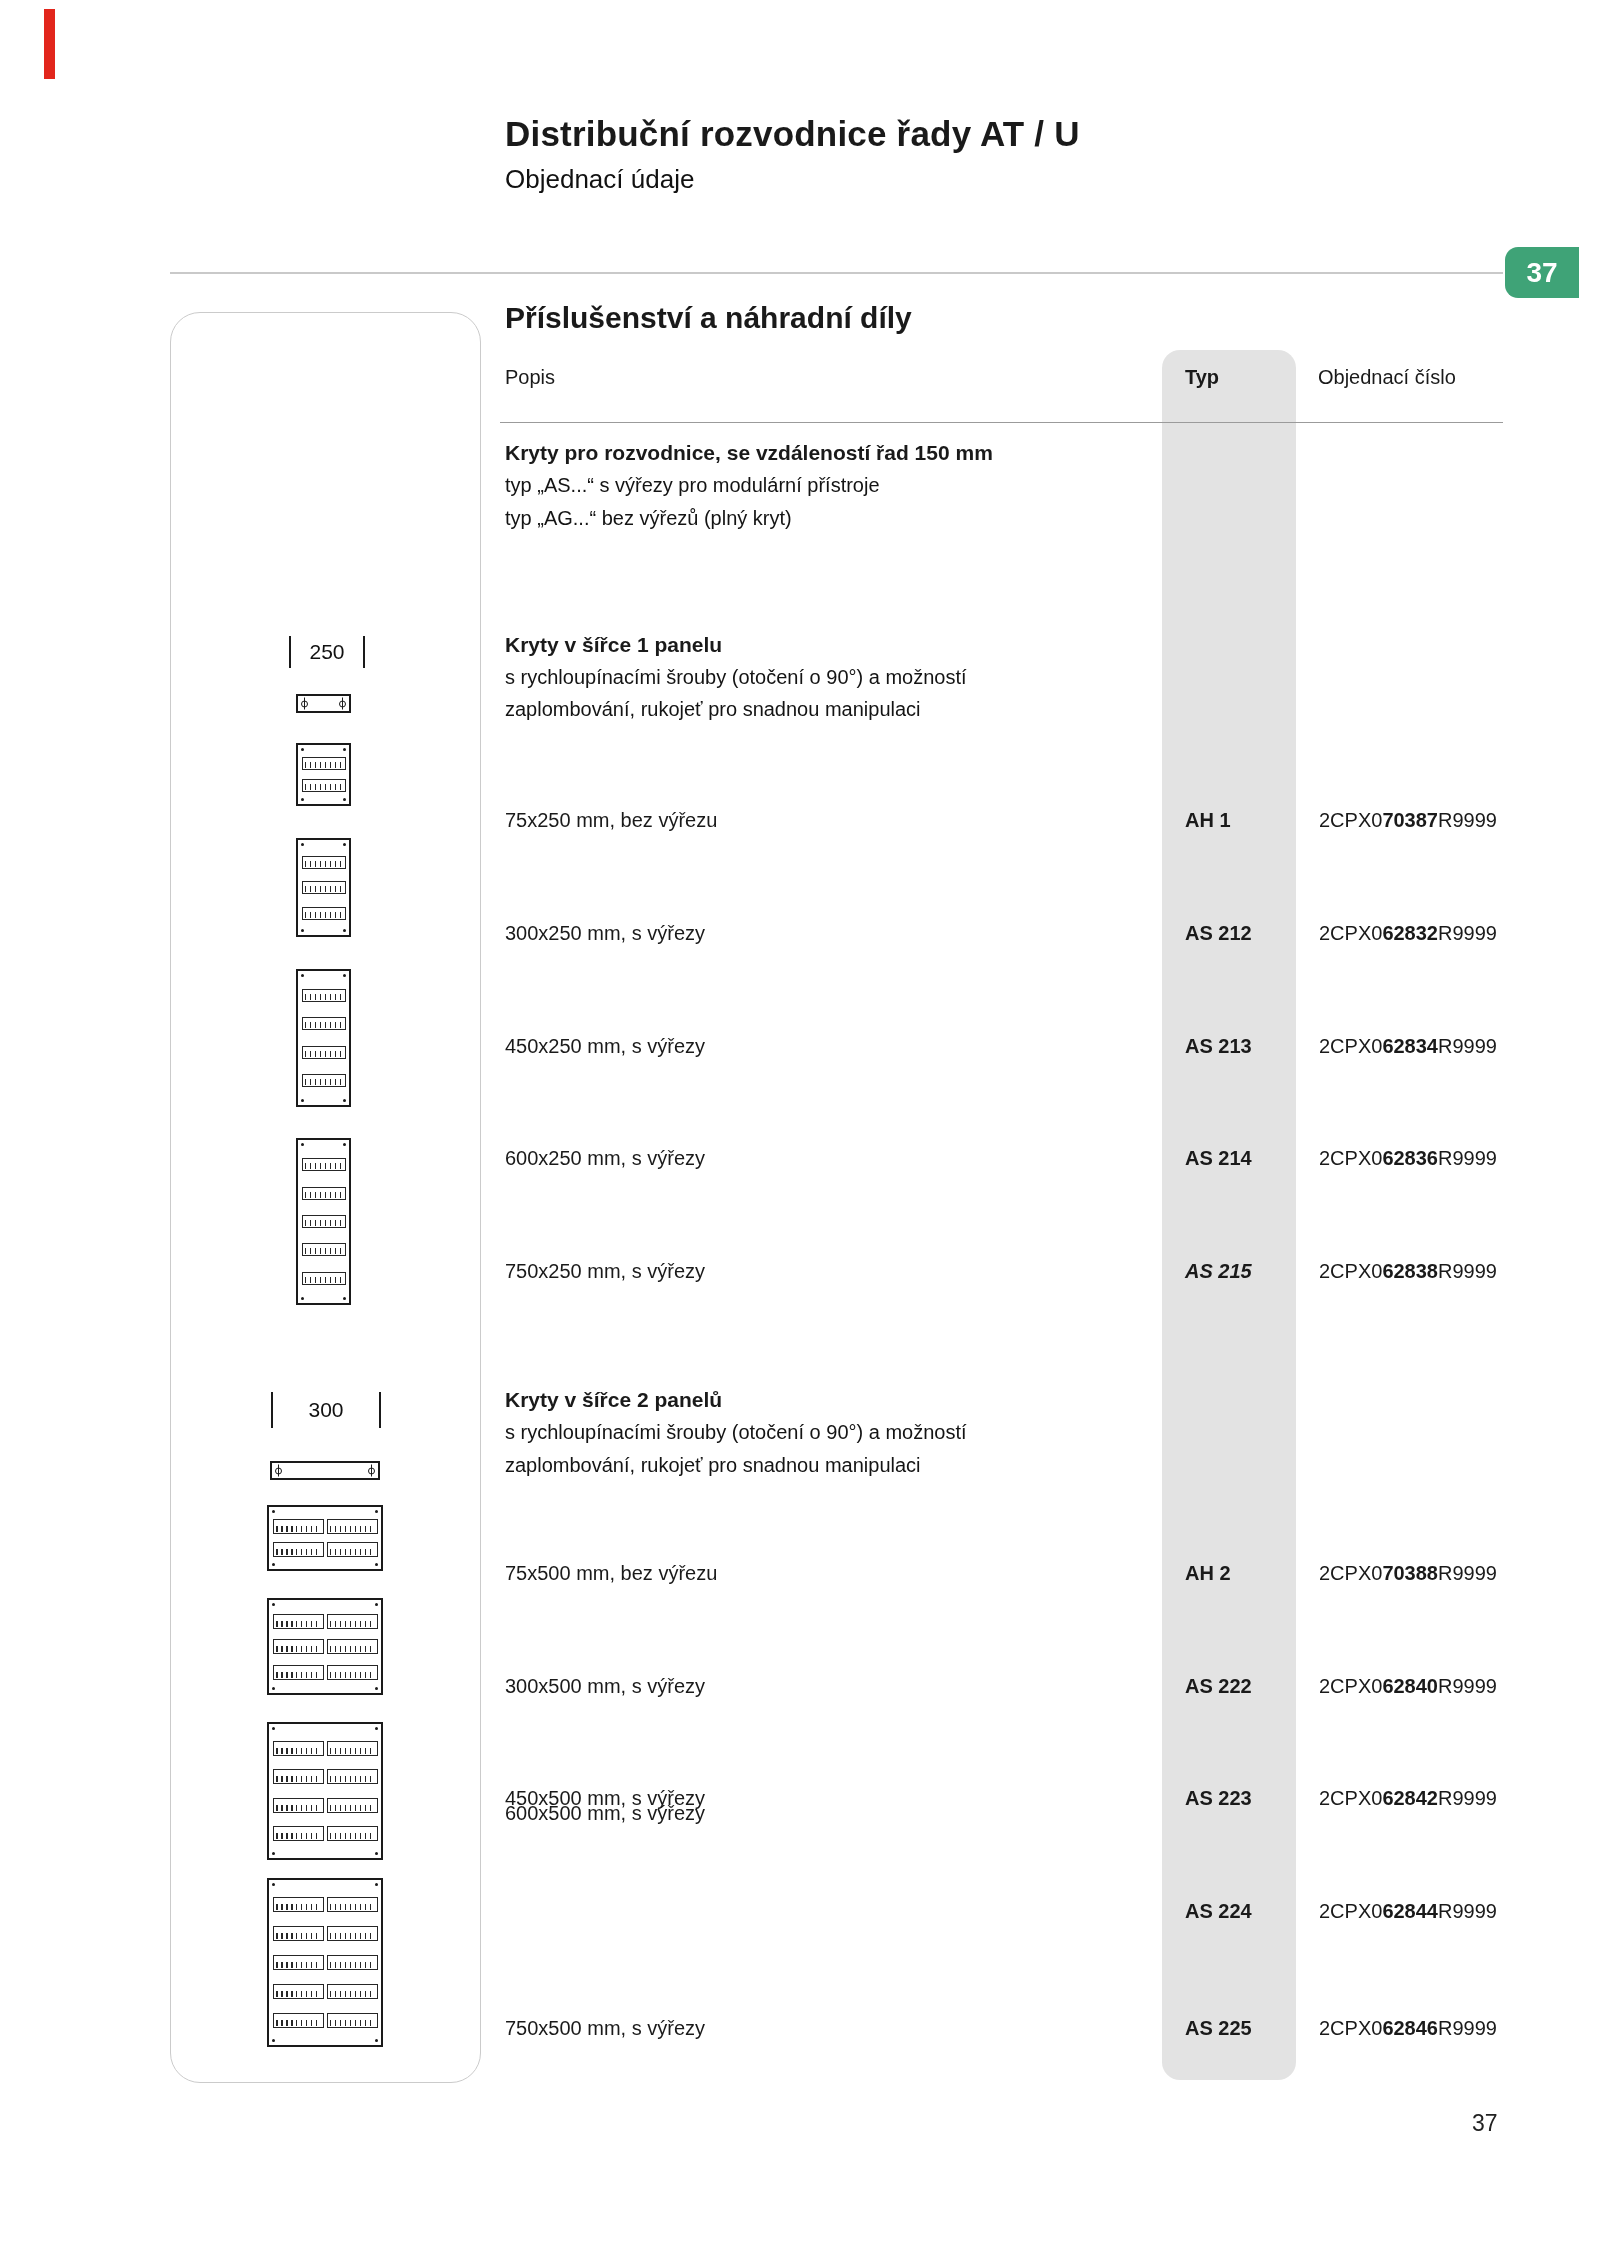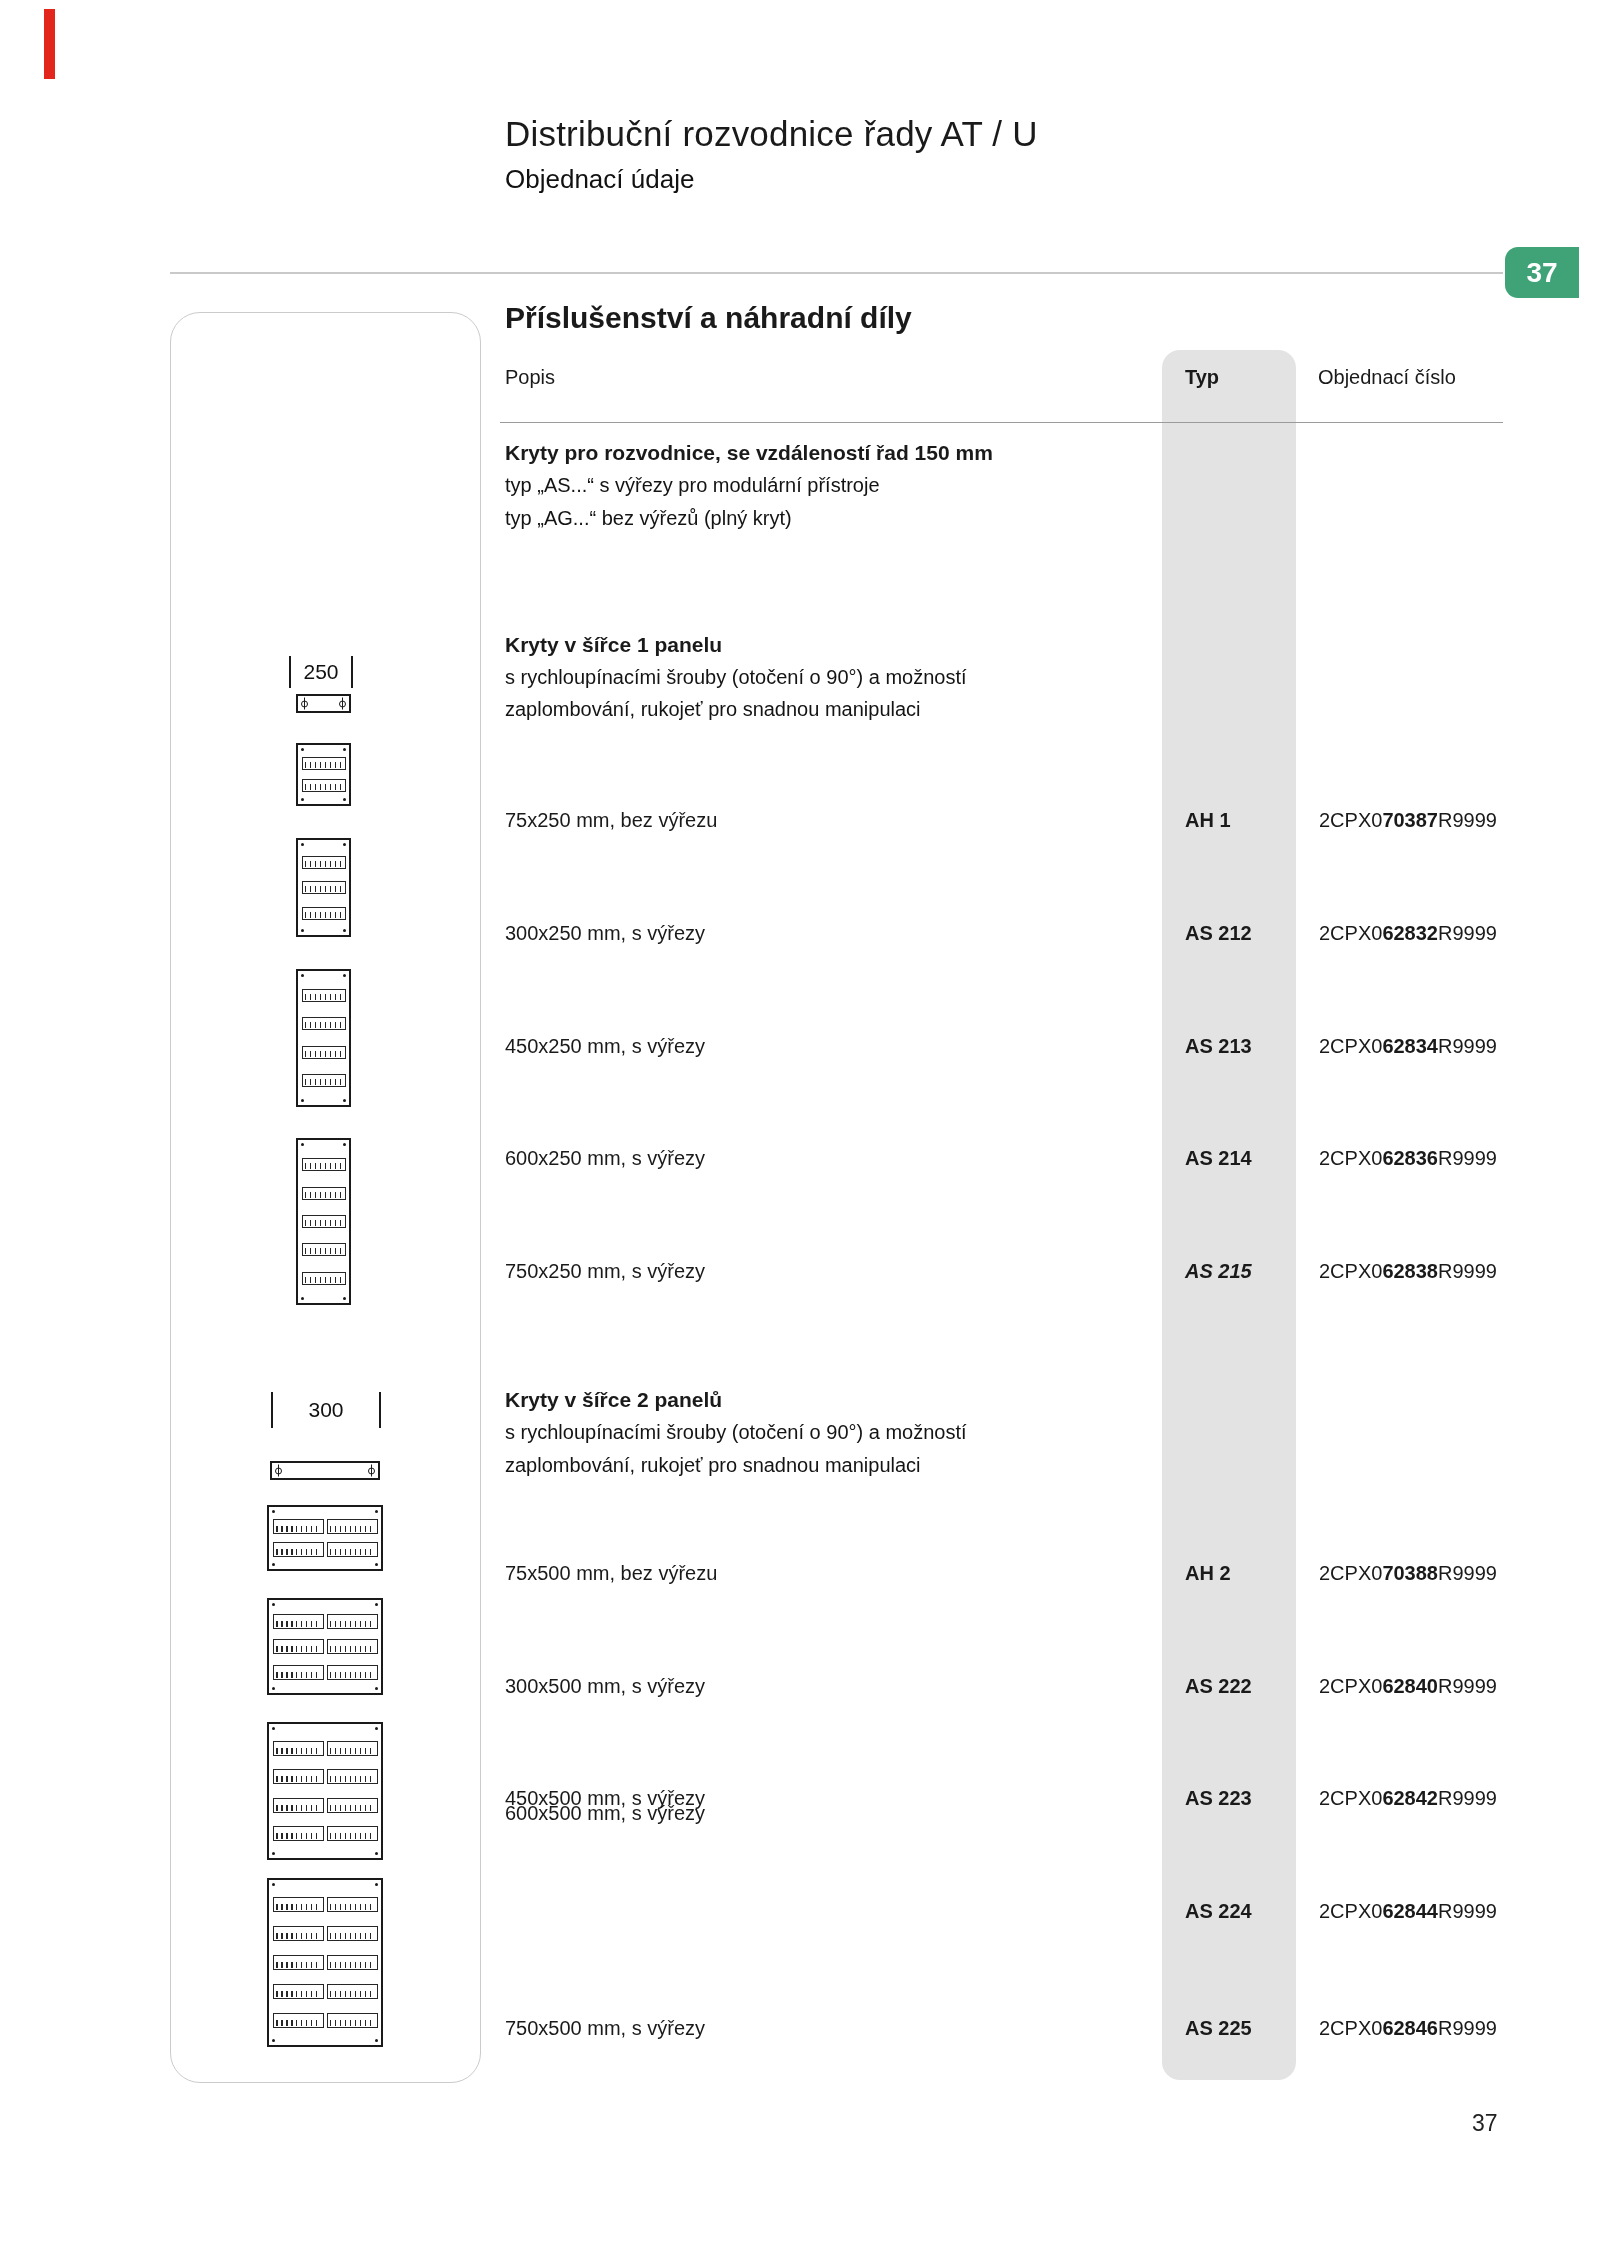--- a/index.html
+++ b/index.html
@@ -3,21 +3,21 @@
 <meta charset="utf-8">
 <style>
   html,body{margin:0;padding:0;background:#ffffff;}
   body{font-family:"Liberation Sans","DejaVu Sans",sans-serif;color:#1a1a1a;
        -webkit-font-smoothing:antialiased;}
   #page{position:relative;width:1600px;height:2245px;background:#fff;overflow:hidden;}
   .abs{position:absolute;}
 
   
   .red-mark{left:44px;top:9px;width:11px;height:70px;background:#e2261c;}
-  .doc-title{left:505px;top:114px;font-size:35px;font-weight:normal;letter-spacing:.2px;white-space:nowrap;}
+  .doc-title{left:505px;top:114px;font-size:35px;font-weight:bold;letter-spacing:.2px;white-space:nowrap;}
   .doc-subtitle{left:505px;top:164px;font-size:26px;font-weight:normal;color:#111;white-space:nowrap;}
   .rule-top{left:170px;top:272px;width:1333px;height:2px;background:#c9c9c9;}
   .page-badge{left:1505px;top:247px;width:74px;height:51px;background:#3fa377;
               border-radius:13px 0 0 13px;display:flex;align-items:center;justify-content:center;
               color:#fff;font-size:28px;font-weight:bold;}
 
   
   .gallery-frame{left:170px;top:312px;width:311px;height:1771px;border:1px solid #cbcbcb;
                  border-radius:30px;box-sizing:border-box;background:#fff;}
 
@@ -137,21 +137,21 @@
   <div class="abs row-obj" style="top:1786px;"><span>2CPX0</span><b>62842</b><span>R9999</span></div>
 
   <div class="abs row-popis" style="top:1801px;">600x500 mm, s výřezy</div>
   <div class="abs row-typ" style="top:1899px;">AS 224</div>
   <div class="abs row-obj" style="top:1899px;"><span>2CPX0</span><b>62844</b><span>R9999</span></div>
 
   <div class="abs row-popis" style="top:2016px;">750x500 mm, s výřezy</div>
   <div class="abs row-typ" style="top:2016px;">AS 225</div>
   <div class="abs row-obj" style="top:2016px;"><span>2CPX0</span><b>62846</b><span>R9999</span></div>
 
-  <div class="abs dim" style="left:289px;top:636px;width:64px;height:32px;margin-top:20px;">
+  <div class="abs dim" style="left:289px;top:636px;width:76px;height:32px;">
     <i class="tick l"></i>
     <span class="dim-label">250</span>
     <i class="tick r"></i>
   </div>
 
   <div class="abs cover-bar" style="left:296px;top:694px;width:55px;height:19px;">
     <i class="screw left"></i>
     <i class="screw right"></i>
   </div>
 

